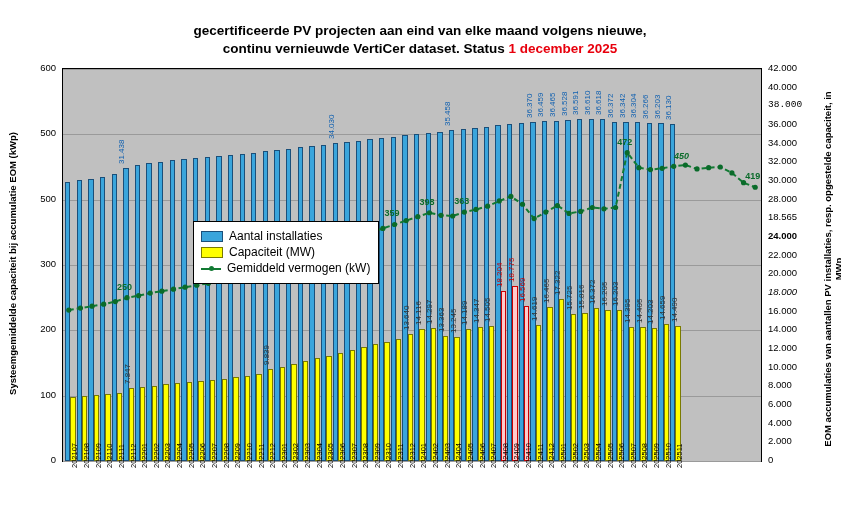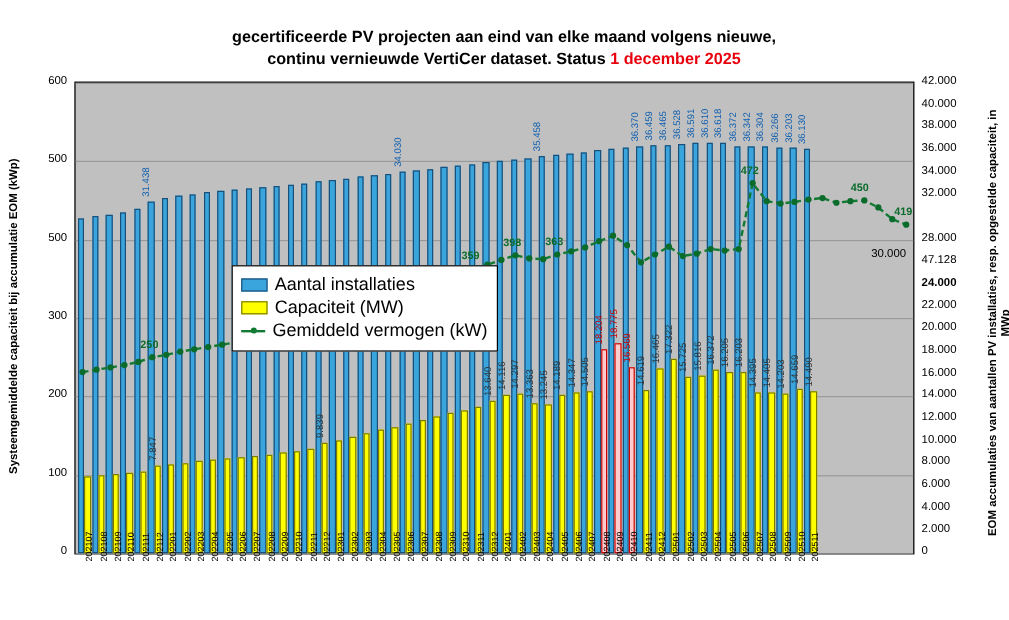--- a/index.html
+++ b/index.html
@@ -20,21 +20,21 @@
   .bar-blue{position:absolute;bottom:0;background:#3aa5dc;border:1px solid #1a4f7a;box-sizing:border-box;}
   .bar-yellow{position:absolute;bottom:0;background:#ffff00;border:1px solid #7a7a00;box-sizing:border-box;}
   .bar-yellow.hl{background:#ffcccc;border-color:#cc0000;}
   .blbl{position:absolute;font-size:8px;color:#1060b0;transform:rotate(-90deg);transform-origin:left bottom;white-space:nowrap;}
   .ylbl{position:absolute;font-size:8px;color:#333;transform:rotate(-90deg);transform-origin:left bottom;white-space:nowrap;}
   .ylbl.hl{color:#cc0000;}
   .glbl{position:absolute;font-size:9px;font-weight:bold;color:#0a6b2a;white-space:nowrap;}
   .xlabels{position:absolute;left:62px;top:466px;width:700px;height:46px;}
   .xlabels span{position:absolute;font-size:7.5px;color:#000;transform:rotate(-90deg);transform-origin:left top;white-space:nowrap;}
   .legend{position:absolute;left:130px;top:152px;background:#ffffff;border:1px solid #000;padding:5px 8px 6px 7px;}
-  .legend div{display:flex;align-items:center;font-size:15px;margin:2px 0;color:#000;}
+  .legend div{display:flex;align-items:center;font-size:12px;margin:2px 0;color:#000;}
   .sw{width:20px;height:9px;margin-right:6px;display:inline-block;}
   .sw.blue{background:#3aa5dc;border:1px solid #1a4f7a;}
   .sw.yellow{background:#ffff00;border:1px solid #7a7a00;}
   .sw.line{position:relative;background:transparent;border:none;height:9px;}
   .sw.line:before{content:"";position:absolute;left:0;top:4px;width:20px;height:2px;background:#127a33;}
   .sw.line:after{content:"";position:absolute;left:8px;top:2px;width:5px;height:5px;border-radius:50%;background:#127a33;}
   .watermark{position:absolute;left:78px;top:418px;font-size:10px;color:#e8e8e8;font-weight:bold;letter-spacing:.4px;}
   .footnote{position:absolute;left:0;top:496px;width:841px;text-align:center;font-size:10px;color:#e8000d;font-weight:bold;}
   svg.series{position:absolute;left:0;top:0;width:100%;height:100%;overflow:visible;}
 </style>
@@ -385,21 +385,21 @@
         <circle cx="680.5500000000001" cy="113.68" r="2.6" fill="#0a6b2a"></circle>
         <circle cx="692.1833333333334" cy="118.25333333333333" r="2.6" fill="#0a6b2a"></circle>
       </svg>
     <div id="glabels">
         <div class="glbl" style="left: 53.9833px; top: 212.667px;">250</div>
         <div class="glbl" style="left: 193.583px; top: 187.187px;">289</div>
         <div class="glbl" style="left: 321.55px; top: 139.493px;">359</div>
         <div class="glbl" style="left: 356.45px; top: 127.733px;">398</div>
         <div class="glbl" style="left: 391.35px; top: 127.08px;">363</div>
         <div class="glbl" style="left: 554.217px; top: 67.6267px;">472</div>
-        <div class="glbl" style="left: 646px; top: 82px;">450</div>
+        <div class="glbl" style="left: 611px; top: 82px; font-style: italic;">450</div>
         <div class="glbl" style="left: 682.183px; top: 102.253px;">419</div>
       </div>
 
     <div class="legend">
       <div>
           <i class="sw blue"></i>
           <span>Aantal installaties</span>
         </div>
       <div>
           <i class="sw yellow"></i>
@@ -418,31 +418,31 @@
       <div class="axis-l" style="left: 4px; top: 127.333px;">500</div>
       <div class="axis-l" style="left: 4px; top: 192.667px;">500</div>
       <div class="axis-l" style="left: 4px; top: 258px;">300</div>
       <div class="axis-l" style="left: 4px; top: 323.333px;">200</div>
       <div class="axis-l" style="left: 4px; top: 388.667px;">100</div>
       <div class="axis-l" style="left: 4px; top: 454px;">0</div>
     </div>
   <div id="axisR">
       <div class="axis-r" style="left: 768px; top: 62px;">42.000</div>
       <div class="axis-r" style="left: 768px; top: 80.6667px;">40.000</div>
-      <div class="axis-r" style="left: 768px; top: 99.3333px;">38.000</div>
+      <div class="axis-r" style="left: 768px; top: 99.3333px; font-family: Liberation Mono, monospace;">38.000</div>
       <div class="axis-r" style="left: 768px; top: 118px;">36.000</div>
       <div class="axis-r" style="left: 768px; top: 136.667px;">34.000</div>
       <div class="axis-r" style="left: 768px; top: 155.333px;">32.000</div>
-      <div class="axis-r" style="left: 726px; top: 174px; margin-top: 32px;">30.000</div>
+      <div class="axis-r" style="left: 768px; top: 174px;">30.000</div>
       <div class="axis-r" style="left: 768px; top: 192.667px;">28.000</div>
-      <div class="axis-r" style="left: 768px; top: 211.333px;">47.128</div>
+      <div class="axis-r" style="left: 768px; top: 211.333px;">18.565</div>
       <div class="axis-r" style="left: 768px; top: 230px; font-weight: bold;">24.000</div>
       <div class="axis-r" style="left: 768px; top: 248.667px;">22.000</div>
       <div class="axis-r" style="left: 768px; top: 267.333px;">20.000</div>
-      <div class="axis-r" style="left: 768px; top: 286px;">18.000</div>
+      <div class="axis-r" style="left: 768px; top: 286px; font-style: italic;">18.000</div>
       <div class="axis-r" style="left: 768px; top: 304.667px;">16.000</div>
       <div class="axis-r" style="left: 768px; top: 323.333px;">14.000</div>
       <div class="axis-r" style="left: 768px; top: 342px;">12.000</div>
       <div class="axis-r" style="left: 768px; top: 360.667px;">10.000</div>
       <div class="axis-r" style="left: 768px; top: 379.333px;">8.000</div>
       <div class="axis-r" style="left: 768px; top: 398px;">6.000</div>
       <div class="axis-r" style="left: 768px; top: 416.667px;">4.000</div>
       <div class="axis-r" style="left: 768px; top: 435.333px;">2.000</div>
       <div class="axis-r" style="left: 768px; top: 454px;">0</div>
     </div>

